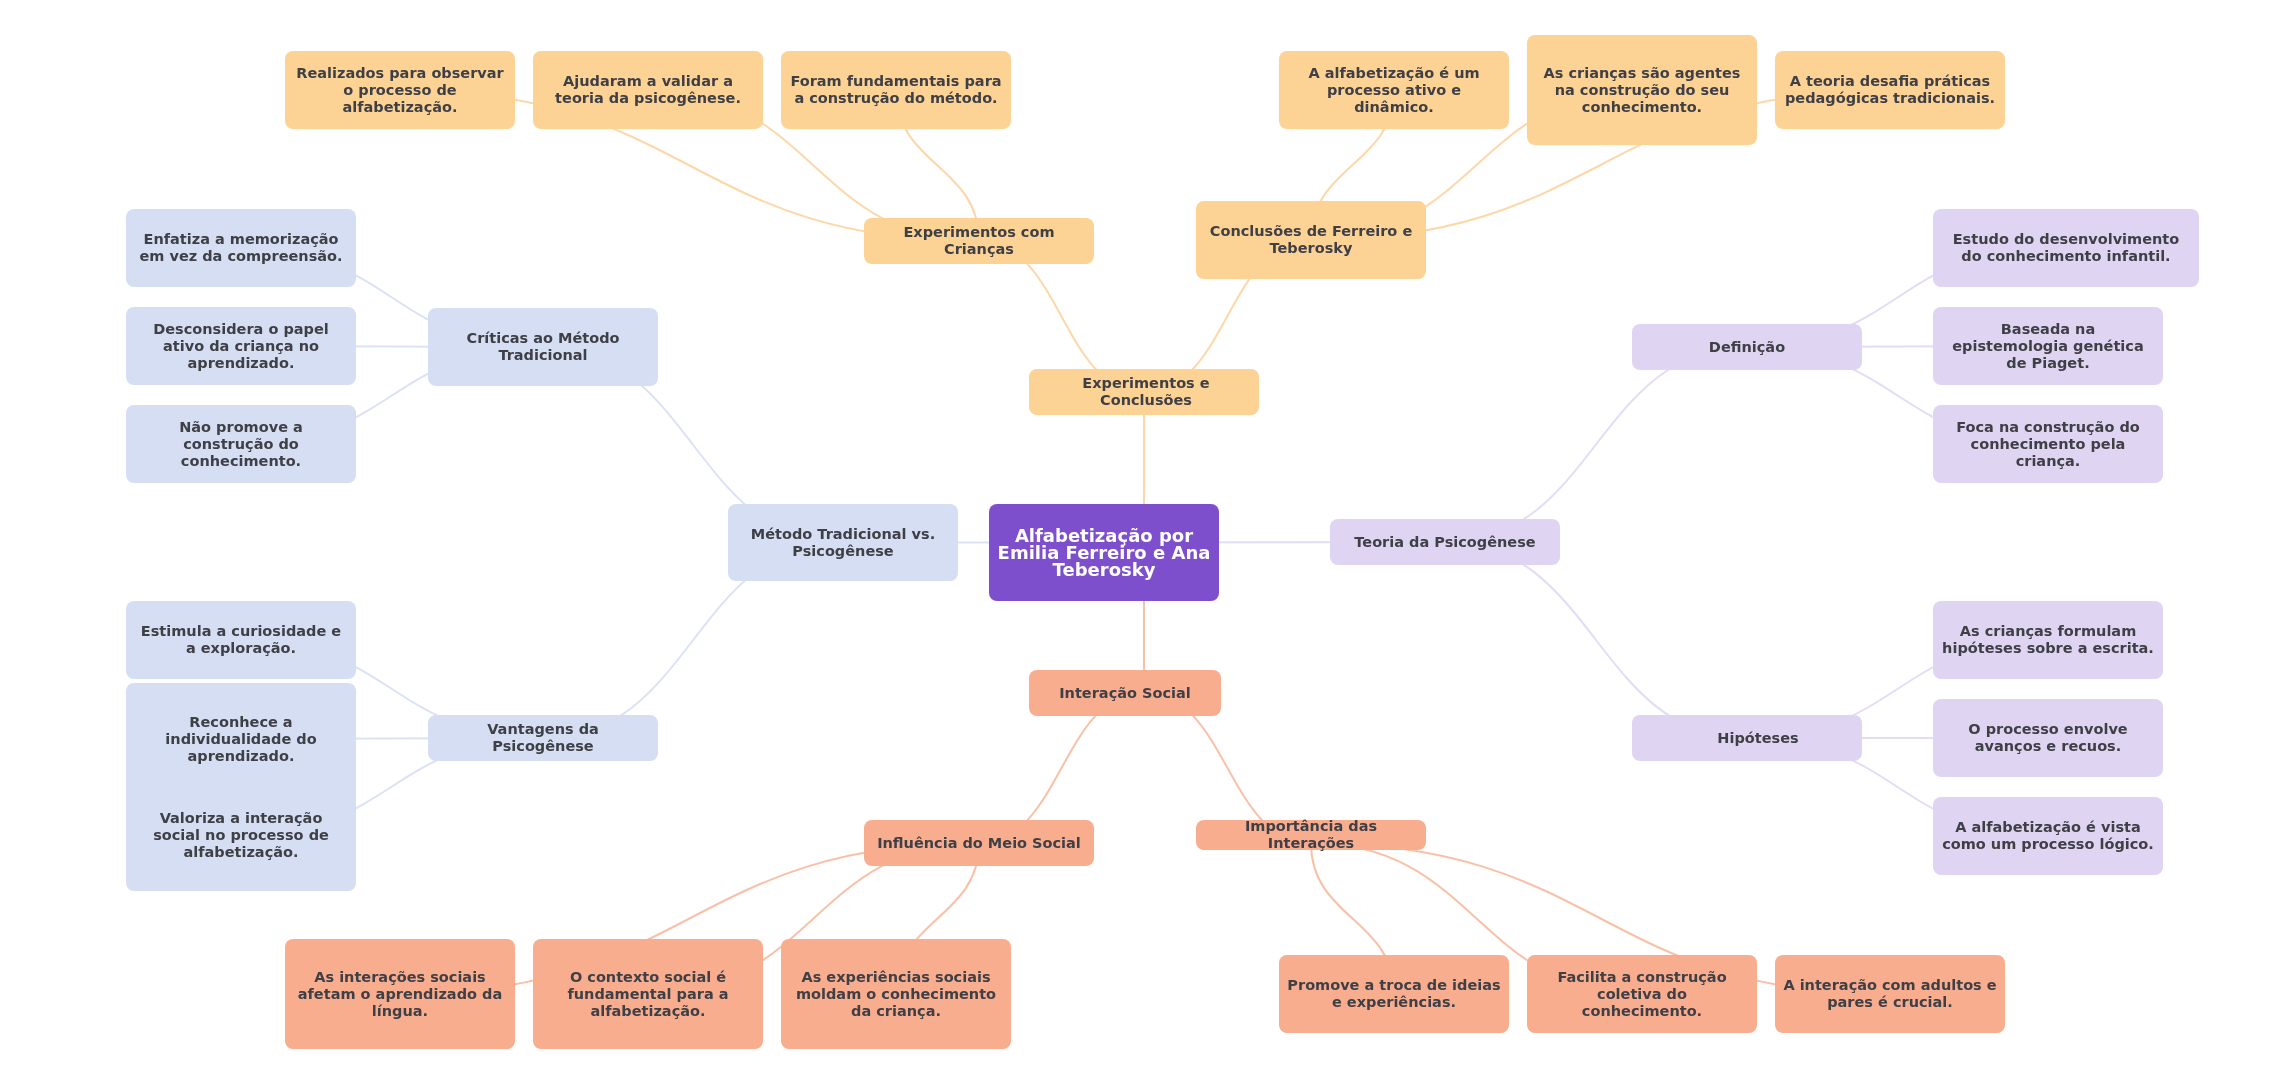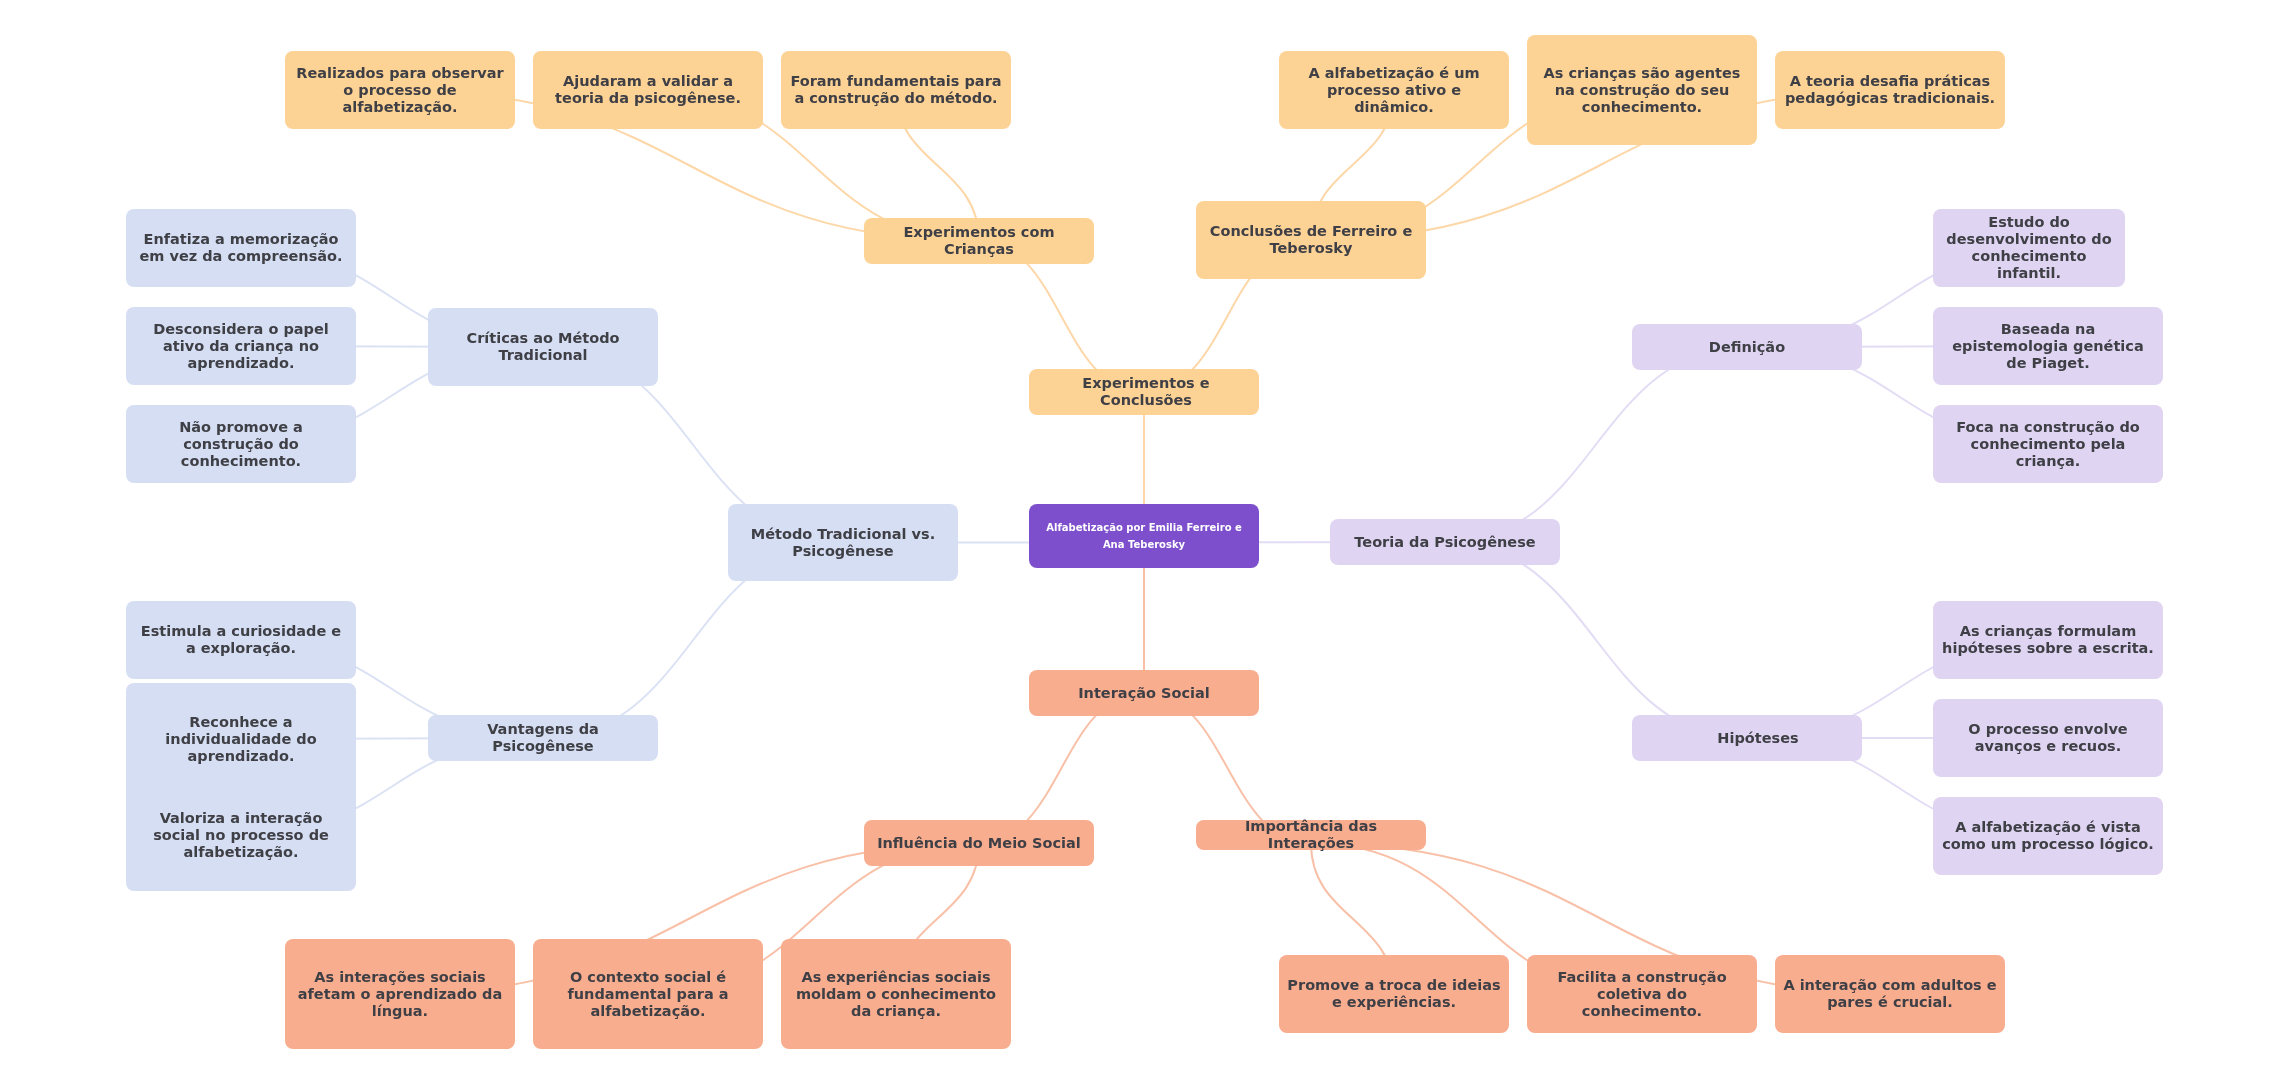--- a/index.html
+++ b/index.html
@@ -52,21 +52,21 @@
     <path d="M1144,693 C1061.5,693 1061.5,843 979,843" fill="none" stroke="#f9c0a8" stroke-width="2"></path>
     <path d="M1144,693 C1227.5,693 1227.5,843 1311,843" fill="none" stroke="#f9c0a8" stroke-width="2"></path>
     <path d="M979,843 C689.5,843 689.5,994 400,994" fill="none" stroke="#f9c0a8" stroke-width="2"></path>
     <path d="M979,843 C813.5,843 813.5,994 648,994" fill="none" stroke="#f9c0a8" stroke-width="2"></path>
     <path d="M979,843 C979,918.5 896,918.5 896,994" fill="none" stroke="#f9c0a8" stroke-width="2"></path>
     <path d="M1311,843 C1311,918.5 1394,918.5 1394,994" fill="none" stroke="#f9c0a8" stroke-width="2"></path>
     <path d="M1311,843 C1476.5,843 1476.5,994 1642,994" fill="none" stroke="#f9c0a8" stroke-width="2"></path>
     <path d="M1311,843 C1600.5,843 1600.5,994 1890,994" fill="none" stroke="#f9c0a8" stroke-width="2"></path>
   </svg>
 
-<div class="node root" id="n-root" style="left:1029px;top:504px;width:230px;height:64px;font-size:10px;">
+<div class="node root" id="n-root" style="left:989px;top:504px;width:230px;height:97px;font-size:18px;">
     <span>Alfabetização por Emilia Ferreiro e Ana Teberosky</span>
   </div>
 
 <div class="node c-orange" id="n-experimentos_conclusoes" style="left:1029px;top:369px;width:230px;height:46px;padding-left:12px;">
     <span>Experimentos e Conclusões</span>
   </div>
 <div class="node c-orange" id="n-experimentos_criancas" style="left:864px;top:218px;width:230px;height:46px;">
     <span>Experimentos com Crianças</span>
   </div>
 <div class="node c-orange" id="n-exp_leaf_1" style="left:285px;top:51px;width:230px;height:78px;">
@@ -118,21 +118,21 @@
 <div class="node c-blue" id="n-vant_leaf_3" style="left:126px;top:779px;width:230px;height:112px;border-radius:0 0 8px 8px;">
     <span>Valoriza a interação social no processo de alfabetização.</span>
   </div>
 
 <div class="node c-lilac" id="n-teoria" style="left:1330px;top:519px;width:230px;height:46px;">
     <span>Teoria da Psicogênese</span>
   </div>
 <div class="node c-lilac" id="n-definicao" style="left:1632px;top:324px;width:230px;height:46px;">
     <span>Definição</span>
   </div>
-<div class="node c-lilac" id="n-def_leaf_1" style="left:1933px;top:209px;width:192px;height:78px;">
+<div class="node c-lilac" id="n-def_leaf_1" style="left:1933px;top:209px;width:266px;height:78px;">
     <span>Estudo do desenvolvimento do conhecimento infantil.</span>
   </div>
 <div class="node c-lilac" id="n-def_leaf_2" style="left:1933px;top:307px;width:230px;height:78px;">
     <span>Baseada na epistemologia genética de Piaget.</span>
   </div>
 <div class="node c-lilac" id="n-def_leaf_3" style="left:1933px;top:405px;width:230px;height:78px;text-align:center;">
     <span>Foca na construção do conhecimento pela criança.</span>
   </div>
 <div class="node c-lilac" id="n-hipoteses" style="left:1632px;top:715px;width:230px;height:46px;padding-left:30px;">
     <span>Hipóteses</span>
@@ -140,21 +140,21 @@
 <div class="node c-lilac" id="n-hip_leaf_1" style="left:1933px;top:601px;width:230px;height:78px;">
     <span>As crianças formulam hipóteses sobre a escrita.</span>
   </div>
 <div class="node c-lilac" id="n-hip_leaf_2" style="left:1933px;top:699px;width:230px;height:78px;">
     <span>O processo envolve avanços e recuos.</span>
   </div>
 <div class="node c-lilac" id="n-hip_leaf_3" style="left:1933px;top:797px;width:230px;height:78px;">
     <span>A alfabetização é vista como um processo lógico.</span>
   </div>
 
-<div class="node c-salmon" id="n-interacao" style="left:1029px;top:670px;width:230px;height:46px;">
+<div class="node c-salmon" id="n-interacao" style="left:1029px;top:670px;width:192px;height:46px;">
     <span>Interação Social</span>
   </div>
 <div class="node c-salmon" id="n-influencia" style="left:864px;top:820px;width:230px;height:46px;">
     <span>Influência do Meio Social</span>
   </div>
 <div class="node c-salmon" id="n-inf_leaf_1" style="left:285px;top:939px;width:230px;height:110px;justify-content:center;">
     <span>As interações sociais afetam o aprendizado da língua.</span>
   </div>
 <div class="node c-salmon" id="n-inf_leaf_2" style="left:533px;top:939px;width:230px;height:110px;">
     <span>O contexto social é fundamental para a alfabetização.</span>

